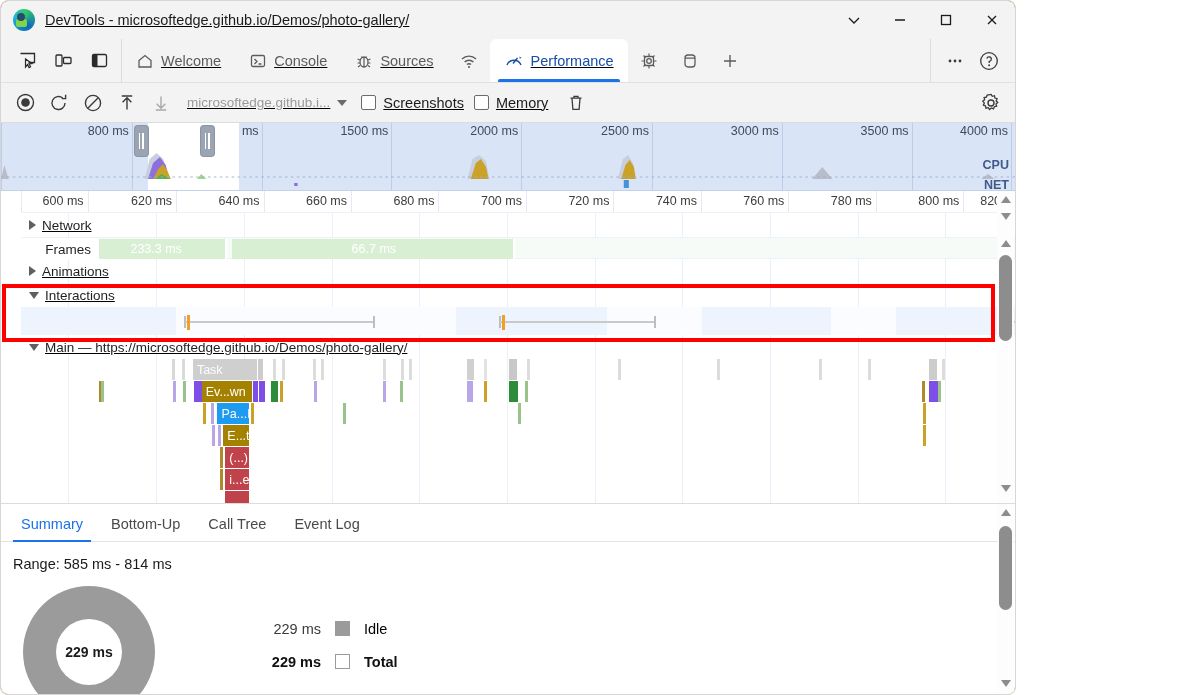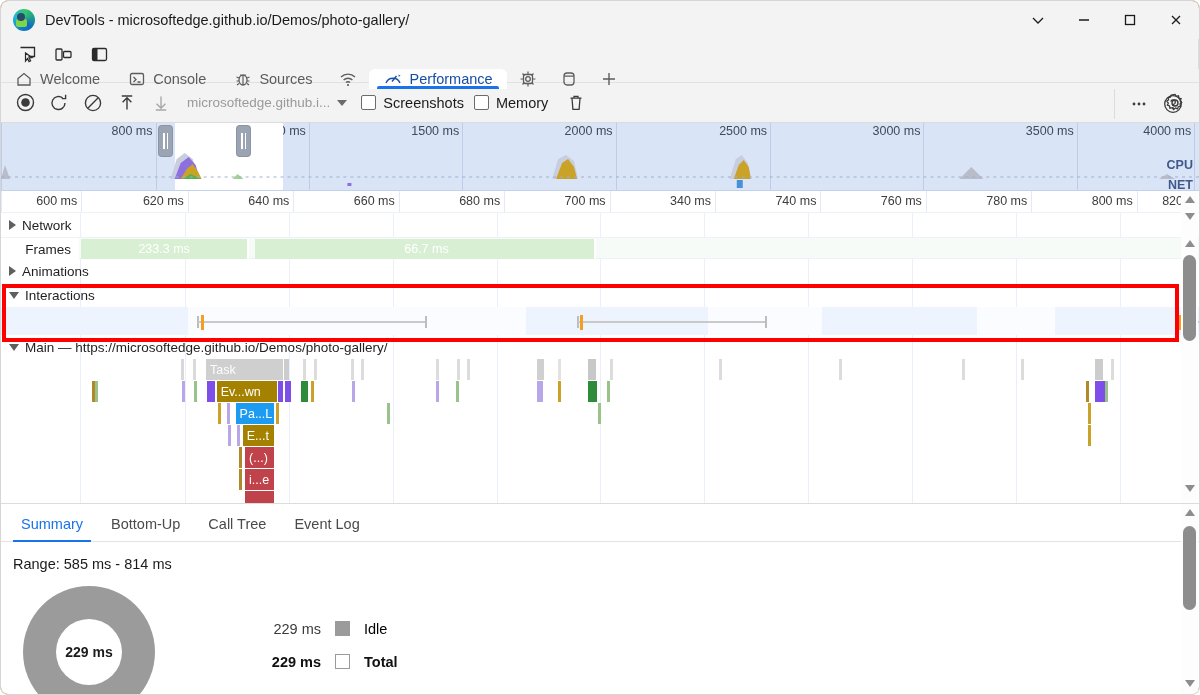--- a/index.html
+++ b/index.html
@@ -5,25 +5,26 @@
   * { box-sizing: border-box; }
   html, body {
     margin: 0; padding: 0;
     width: 1200px; height: 695px;
     font-family: "Liberation Sans", sans-serif;
     background: #ffffff;
     overflow: hidden;
   }
   #app {
     position: relative;
-    width: 1200px; height: 695px;
+    width: 1016px; height: 695px;
     background: #a16207;
     border-radius: 8px;
     border: 1px solid #d6d6d6;
     overflow: hidden;
+    text-decoration: underline;
   }
 
   
   .titlebar {
     height: 38px;
     display: flex;
     align-items: center;
     background: #f3f3f3;
     position: relative;
   }
@@ -66,21 +67,20 @@
   }
 
   
   .tabstrip {
     height: 44px;
     display: flex;
     align-items: stretch;
     background: #f3f3f3;
     border-bottom: 1px solid #e1e1e1;
     position: relative;
-    flex-direction: column;
   }
   .tool-icons {
     display: flex; align-items: center;
     padding: 0 6px 0 10px;
     border-right: 1px solid #dcdcdc;
     gap: 4px;
   }
   .ticon {
     width: 32px; height: 30px;
     display: flex; align-items: center; justify-content: center;
@@ -197,20 +197,21 @@
   }
   .ov-cpu-label { top: 35px; }
   .ov-net-label { bottom: -2px; }
 
   
   .tracks {
     position: relative;
     height: 312px;
     background: #ffffff;
     overflow: hidden;
+    padding-left: 20px;
   }
   .tr-ruler {
     position: relative; height: 22px;
     border-bottom: 1px solid #eef2f8;
   }
   .tr-tick {
     position: absolute; top: 0; bottom: 0;
     border-left: 1px solid #e3eaf5;
   }
   .tr-tick span {
@@ -677,21 +678,21 @@
       <div class="tr-tick" style="left:33.2%">
           <span>660 ms</span>
         </div>
       <div class="tr-tick" style="left:42.0%">
           <span>680 ms</span>
         </div>
       <div class="tr-tick" style="left:50.8%">
           <span>700 ms</span>
         </div>
       <div class="tr-tick" style="left:59.6%">
-          <span>340 ms</span>
+          <span>720 ms</span>
         </div>
       <div class="tr-tick" style="left:68.4%">
           <span>740 ms</span>
         </div>
       <div class="tr-tick" style="left:77.2%">
           <span>760 ms</span>
         </div>
       <div class="tr-tick" style="left:86.0%">
           <span>780 ms</span>
         </div>

